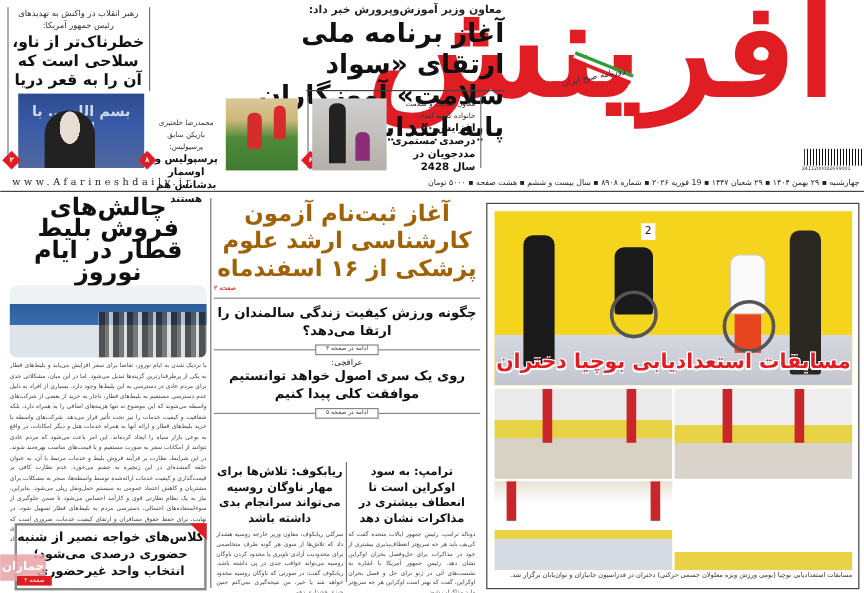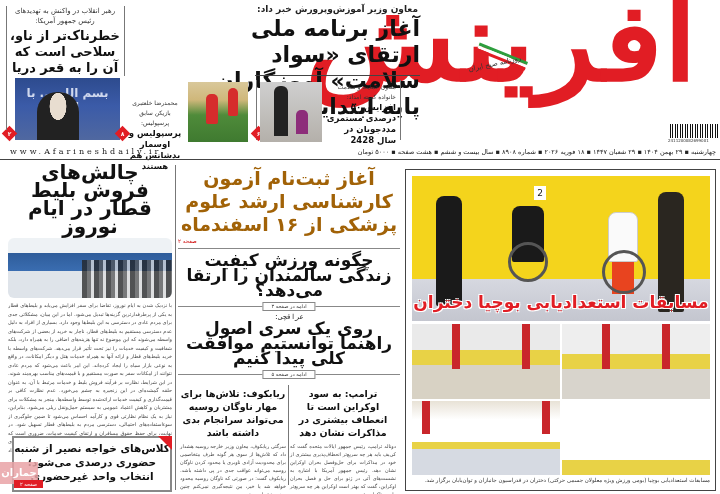--- a/index.html
+++ b/index.html
@@ -66,21 +66,21 @@
   .pillar { position:absolute; top:0; width:8px; height:60%; background:#c9262b; }
   .photo-credit { position: absolute; left: 6px; top: 307px; width: 298px; font-size: 5.5px; color: #333; text-align: right; }
 
   
   .center-col { position: absolute; left: 178px; top: 167px; width: 222px; text-align: center; }
   .c-head1 { font-size: 19px; font-weight: bold; line-height: 23px; color: #a16207; }
   .c-ref { font-size: 5.5px; color: #c00; text-align: left; margin: 2px 8px 0 0; }
   .hr-dash { height: 1px; background: #888; margin: 4px 0; position: relative; }
   .hr-dash .tag { position: absolute; left: 50%; top: -4px; transform: translateX(-50%); background:#fff; border:1px solid #888; font-size: 5px; padding: 0 8px; color: #333; line-height: 7px; }
   .c-kicker { font-size: 7px; color: #222; }
-  .c-head2 { font-size: 17px; font-weight: bold; line-height: 15px; }
+  .c-head2 { font-size: 11px; font-weight: bold; line-height: 15px; }
   .c-sub-col { position: absolute; top: 387px; width: 106px; text-align: center; }
   .c-sub-head { font-size: 9.5px; font-weight: bold; line-height: 13px; }
   .c-body { font-size: 5px; color: #444; line-height: 8px; text-align: justify; margin-top: 3px; }
 
   
   .left-col { position: absolute; left: 8px; top: 163px; width: 164px; text-align: center; }
   .l-head { font-size: 20px; font-weight: bold; line-height: 18px; }
   .l-img { width: 164px; height: 60px; margin-top: 3px; border-radius: 6px; background: linear-gradient(180deg,#eef2f5 0%,#eef2f5 25%,#2f5d9a 25%,#3a6db1 55%,#dfe4ea 55%); position: relative; overflow: hidden; }
   .l-img .crowd { position:absolute; right:0; top:22px; width:90px; height:38px; background: repeating-linear-gradient(90deg,#222 0 5px,#555 5px 9px,#ddd 9px 12px); opacity: .75; }
   .l-body { font-size: 5px; color: #444; line-height: 8.5px; text-align: justify; margin-top: 3px; }
@@ -143,21 +143,21 @@
   <div class="f1"></div>
   <div class="f2"></div>
 </div>
 <div class="social-text">
   <div class="sm-kicker">معاون حمایت و سلامت خانواده کمیته امداد:</div>
   <div class="sm-head">افزایش ۵۰ درصدی مستمری مددجویان در سال 2428</div>
 </div>
 <div class="vline" style="left:400px; top:80px; height:60px;"></div>
 
 <div class="dateline">
-  <div class="dateline-right">چهارشنبه ▪ ۲۹ بهمن ۱۴۰۴ ▪ ۲۹ شعبان ۱۴۴۷ ▪ ۱۸ فوریه ۲۰۲۶ ▪ شماره ۸۹۰۸ ▪ سال بیست و ششم ▪ هشت صفحه ▪ ۵۰۰۰ تومان</div>
+  <div class="dateline-right">چهارشنبه ▪ ۲۹ بهمن ۱۴۰۴ ▪ ۲۹ شعبان ۱۴۴۷ ▪ 19 فوریه ۲۰۲۶ ▪ شماره ۸۹۰۸ ▪ سال بیست و ششم ▪ هشت صفحه ▪ ۵۰۰۰ تومان</div>
   <div class="dateline-left">www.Afarineshdaily.ir</div>
 </div>
 
 <div class="photo-frame">
   <div class="photo-main">
     <div style="position:absolute; left:122px; top:10px; width:12px; height:14px; background:#fff; font-size:9px; text-align:center; line-height:14px; color:#222;">2</div>
     <div class="floor"></div>
     <div class="fig" style="left:24px; top:20px; width:26px; height:110px;"></div>
     <div class="fig" style="left:100px; top:30px; width:32px; height:56px;"></div>
     <div class="chair" style="left:96px; top:66px; width:40px; height:40px;"></div>
@@ -186,22 +186,22 @@
 </div>
 
 <div class="center-col">
   <div class="c-head1">آغاز ثبت‌نام آزمون کارشناسی ارشد علوم پزشکی از ۱۶ اسفندماه</div>
   <div class="c-ref">صفحه ۲</div>
   <div class="hr-dash"></div>
   <div class="c-head2">چگونه ورزش کیفیت زندگی سالمندان را ارتقا می‌دهد؟</div>
   <div class="hr-dash" style="margin-top:8px;">
       <span class="tag">ادامه در صفحه ۳</span>
     </div>
-  <div class="c-kicker" style="margin-top:6px;font-family:Liberation Mono, monospace;">عراقچی:</div>
-  <div class="c-head2">روی یک سری اصول راهنما توانستیم موافقت کلی پیدا کنیم</div>
+  <div class="c-kicker" style="margin-top:6px;">عراقچی:</div>
+  <div class="c-head2">روی یک سری اصول خواهد توانستیم موافقت کلی پیدا کنیم</div>
   <div class="hr-dash" style="margin-top:8px;">
       <span class="tag">ادامه در صفحه ۵</span>
     </div>
 </div>
 
 <div class="c-sub-col" style="left:290px;">
   <div class="c-sub-head">ترامپ: به سود اوکراین است تا انعطاف بیشتری در مذاکرات نشان دهد</div>
   <div class="c-body">دونالد ترامپ، رئیس جمهور ایالات متحده گفت که کی‌یف باید هر چه سریع‌تر انعطاف‌پذیری بیشتری از خود در مذاکرات برای حل‌وفصل بحران اوکراین نشان دهد. رئیس جمهور آمریکا با اشاره به نشست‌های آتی در ژنو برای حل و فصل بحران اوکراین، گفت که بهتر است اوکراین هر چه سریع‌تر وارد مذاکرات شود.</div>
 </div>
 <div class="vline" style="left:288px; top:385px; height:100px;"></div>

